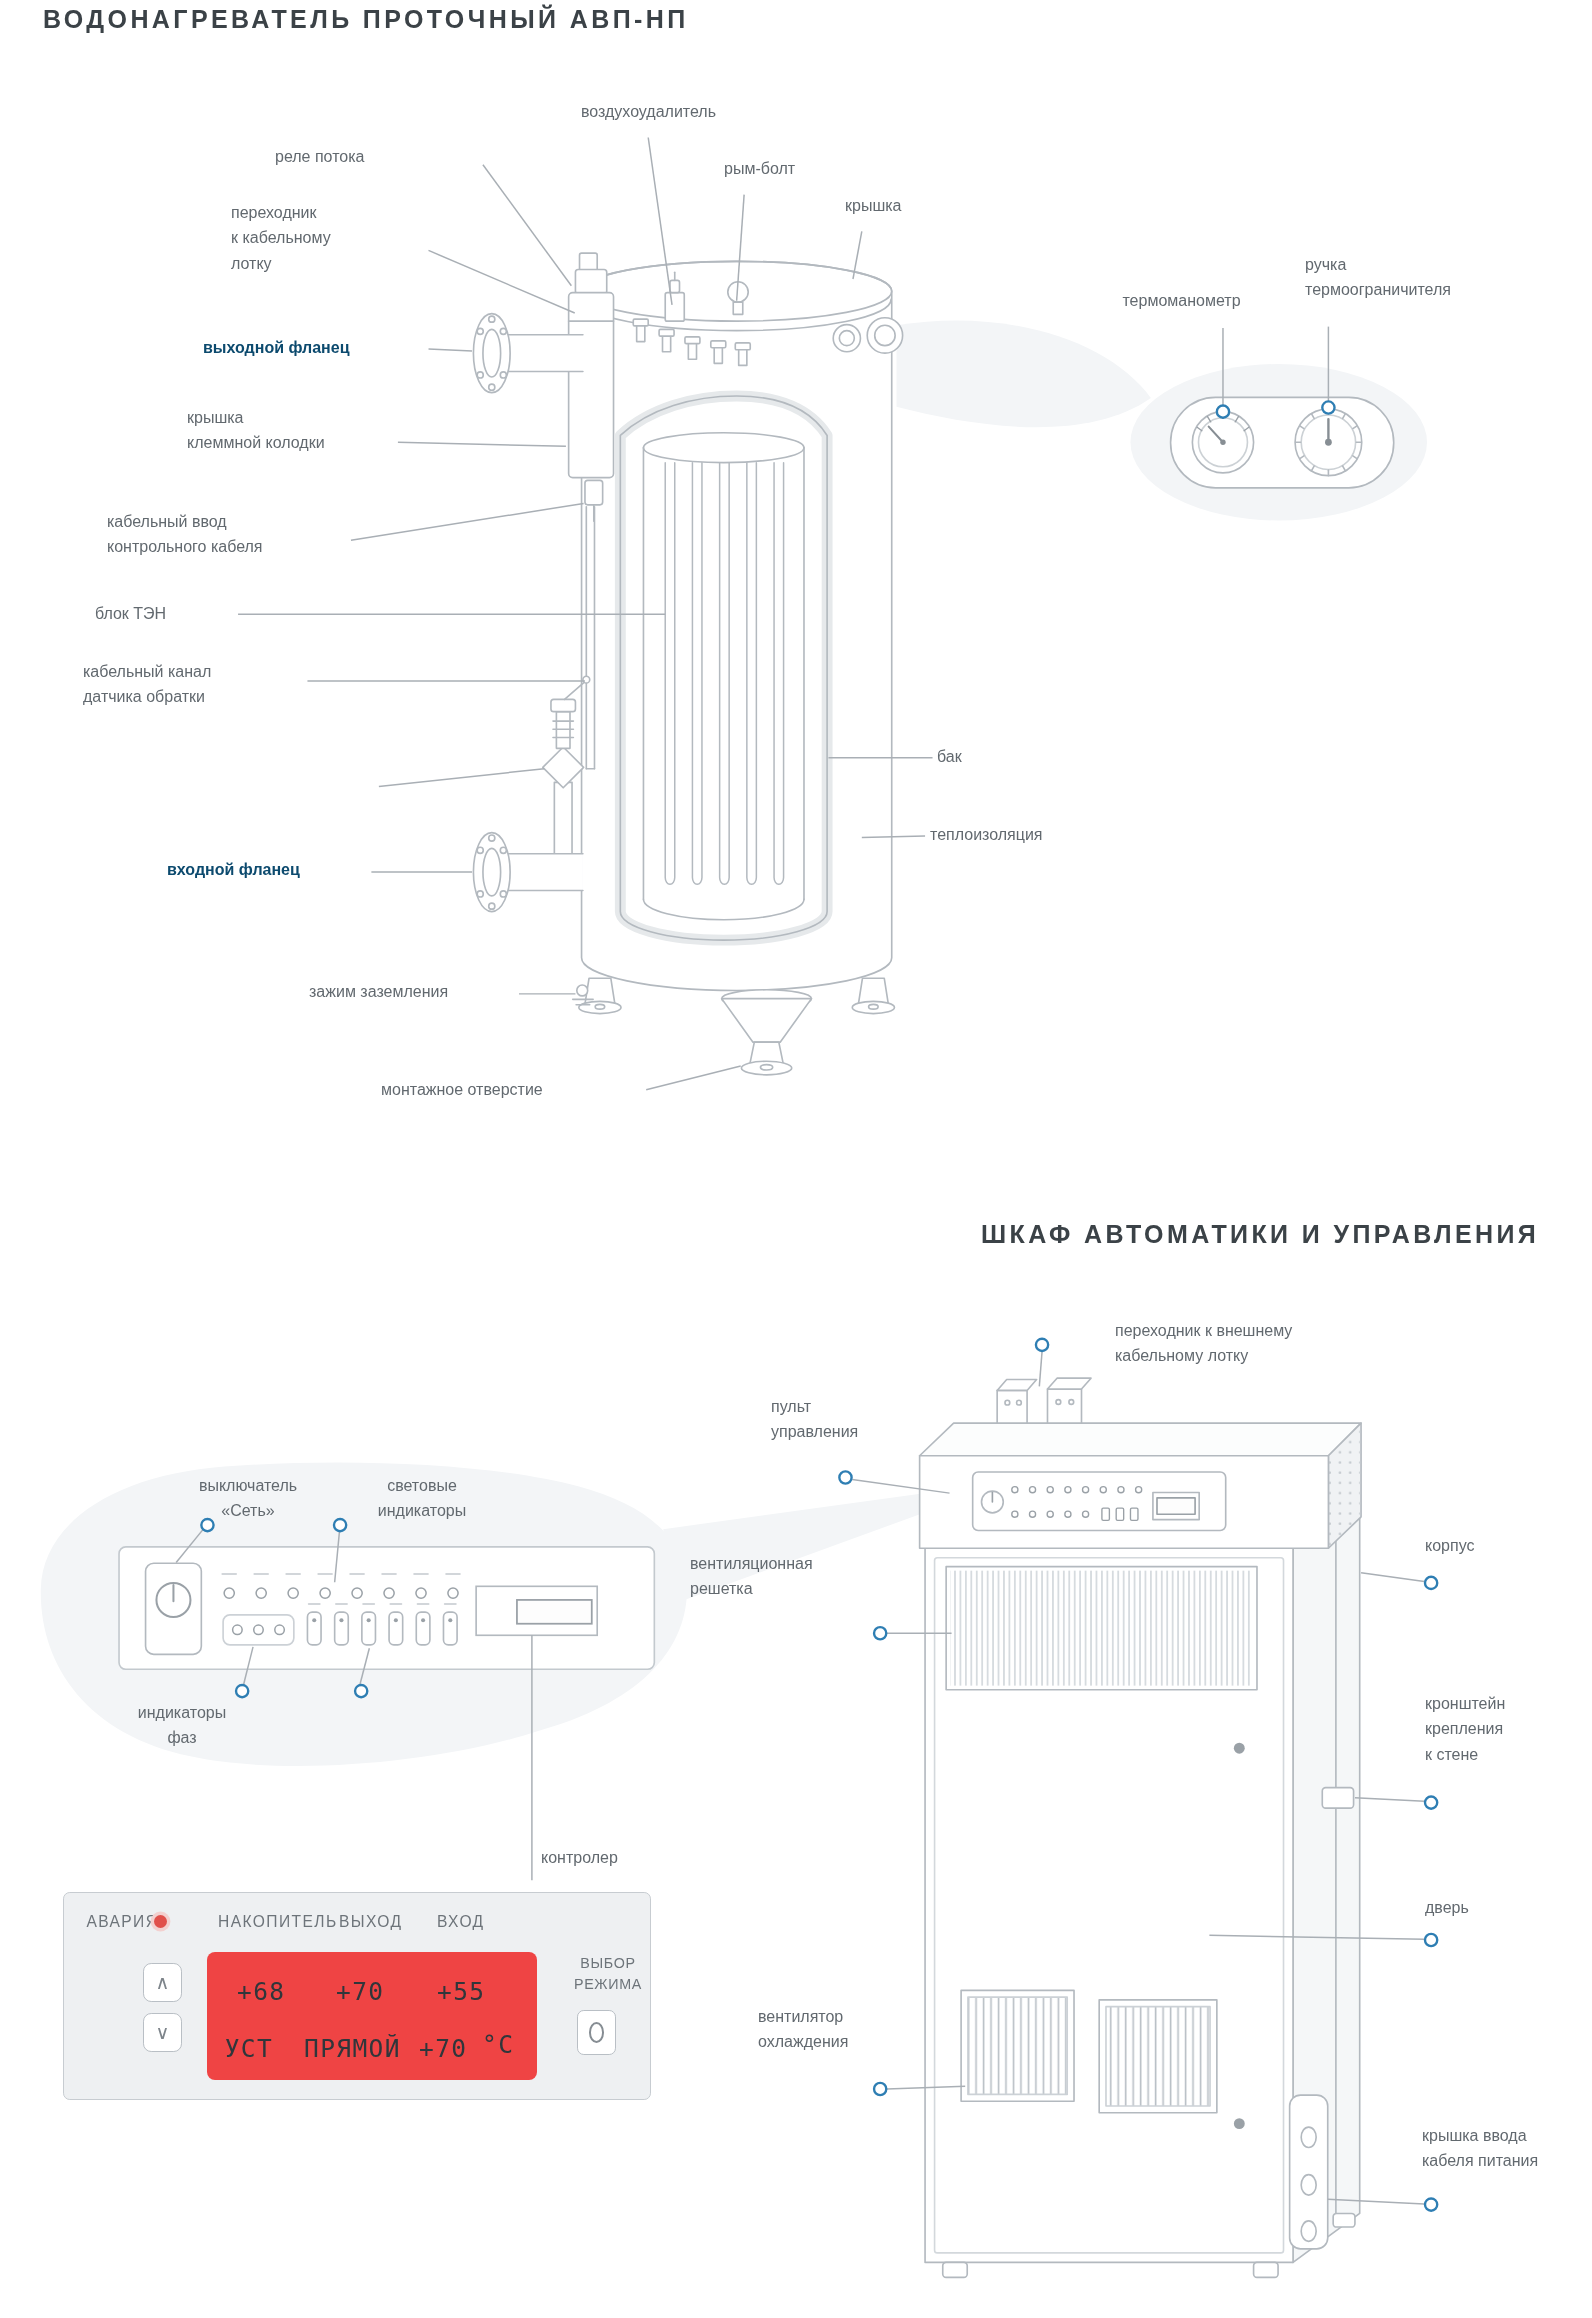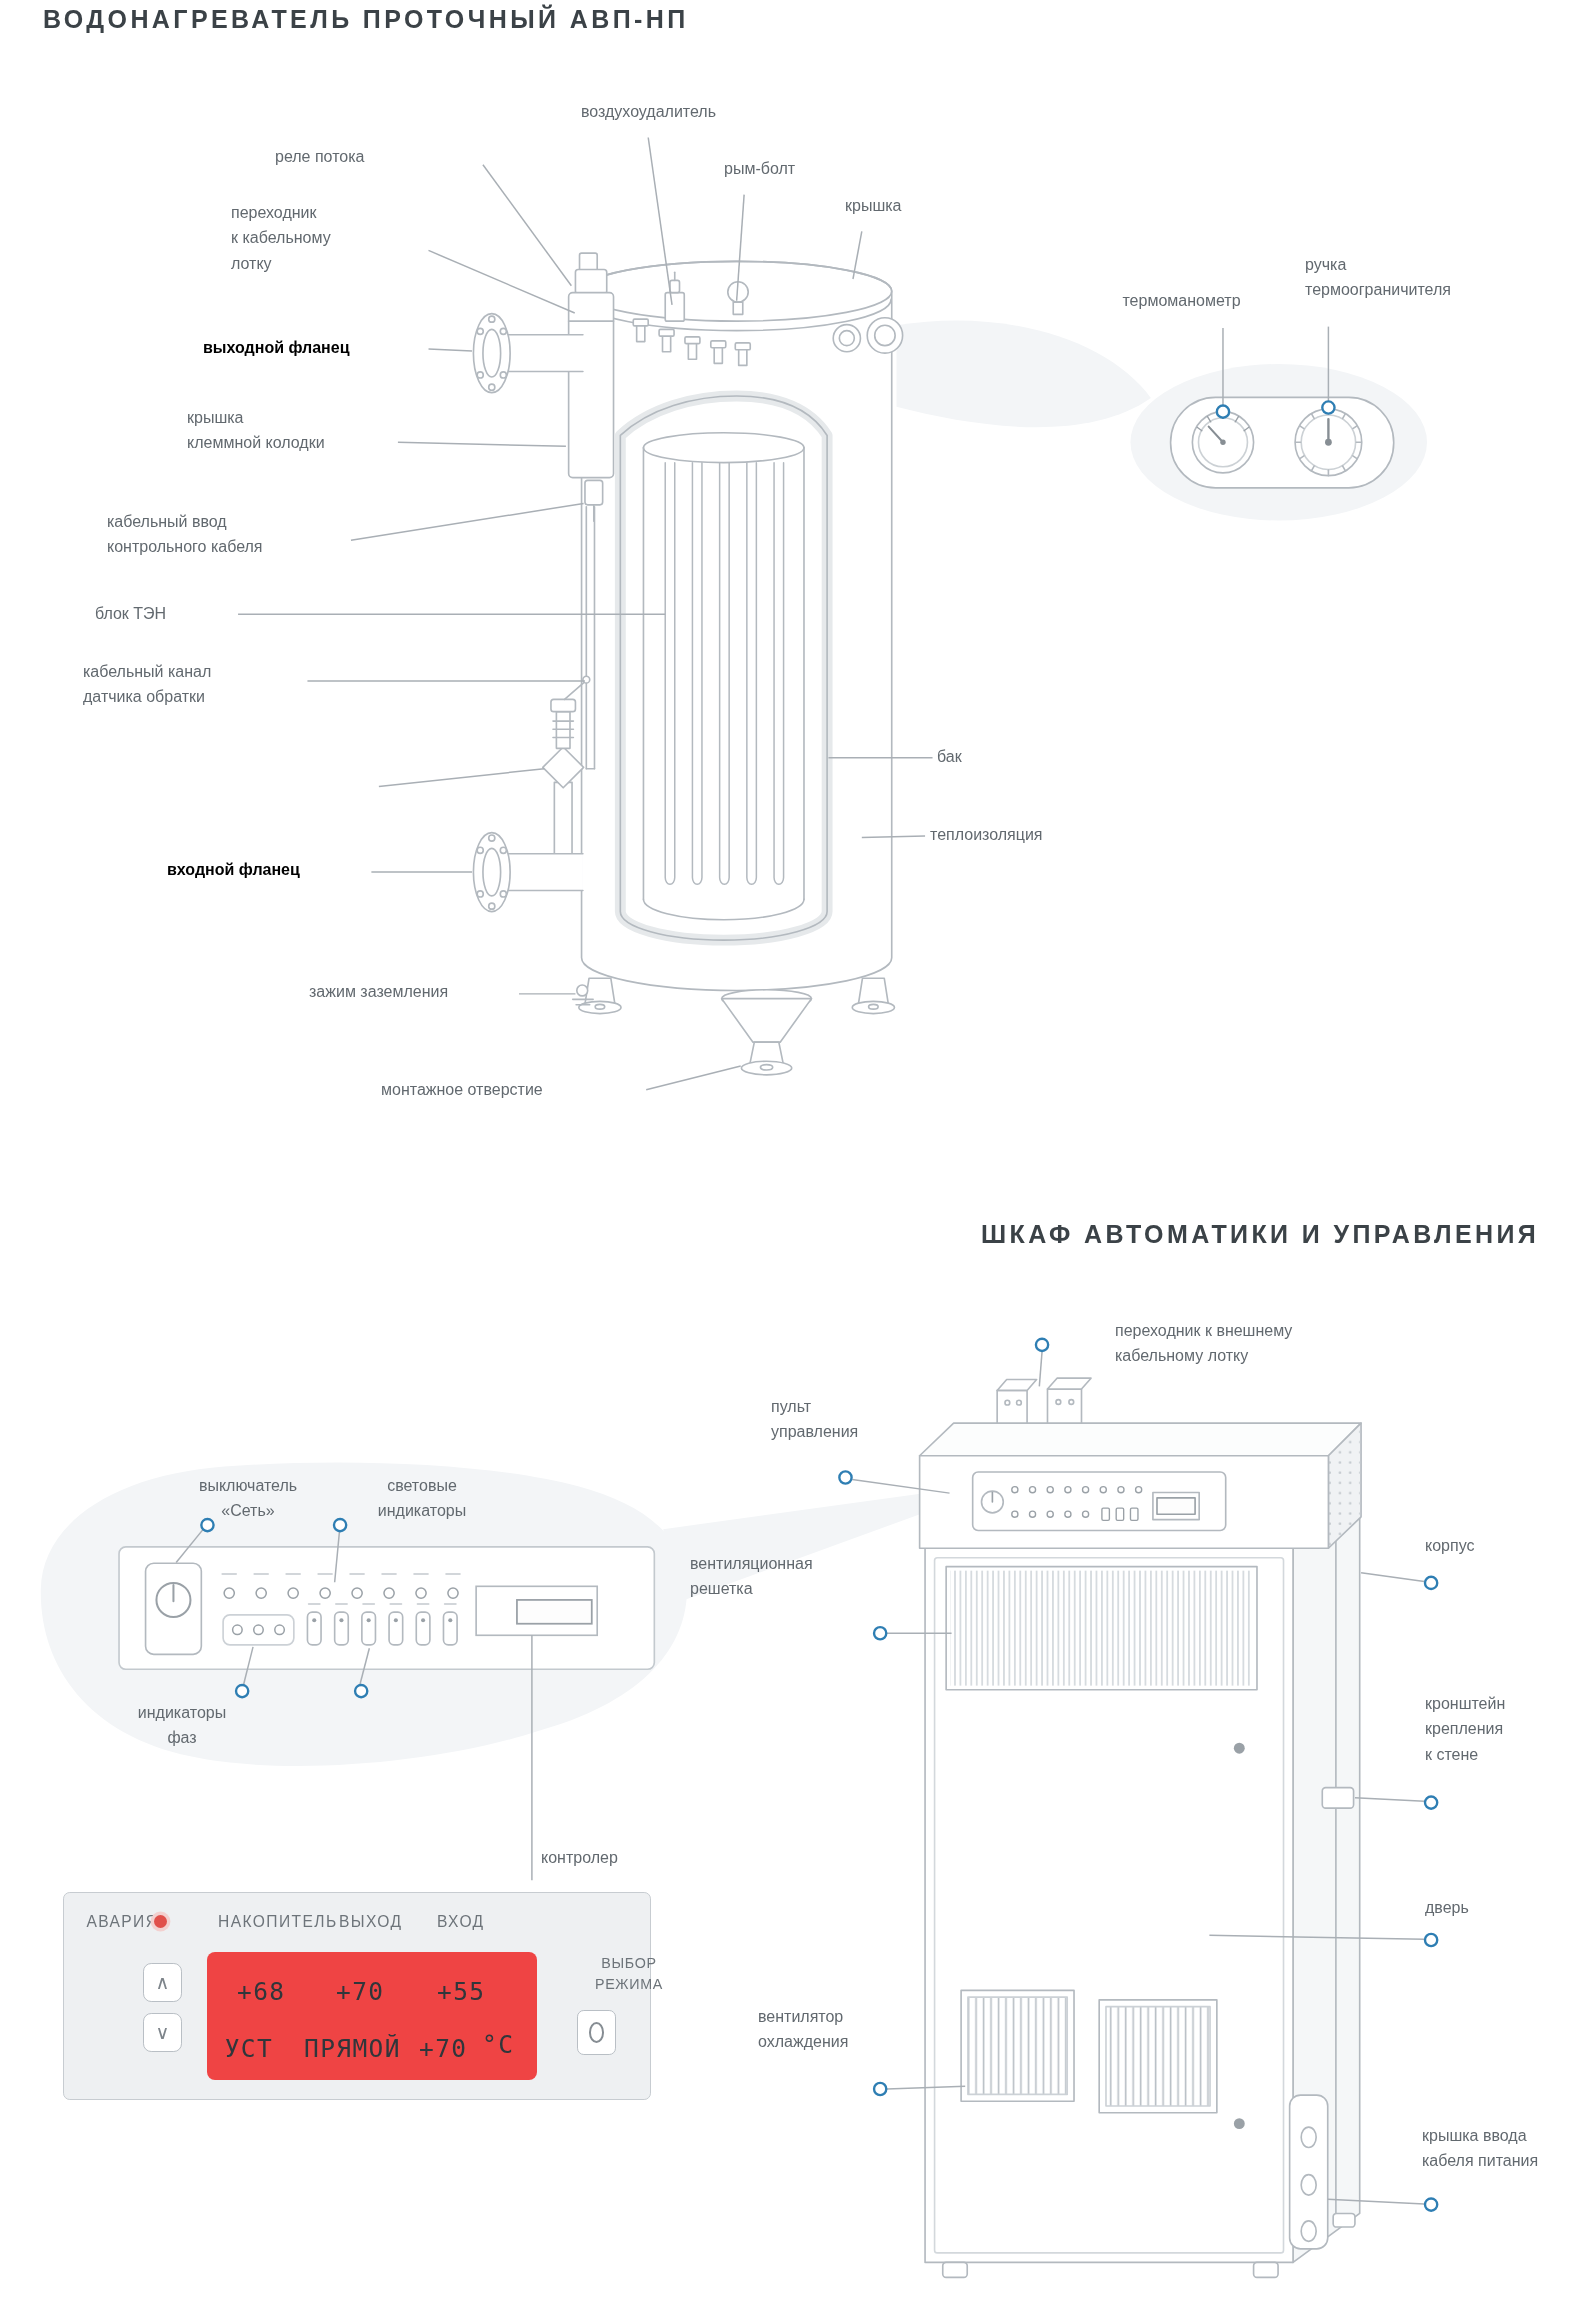--- a/index.html
+++ b/index.html
@@ -5,21 +5,21 @@
   * { margin:0; padding:0; box-sizing:border-box; }
   html,body { background:#ffffff; }
   .page { position:relative; width:1593px; height:2319px; background:#ffffff;
           font-family:"Liberation Sans", sans-serif; overflow:hidden; }
   .art { position:absolute; left:0; top:0; }
   .title { position:absolute; font-size:25px; font-weight:bold; letter-spacing:3.4px;
            color:#3b4247; white-space:nowrap; }
   .lbl { position:absolute; font-size:16px; line-height:1.58; color:#62696f; white-space:pre-line; }
   .lbl.r { text-align:left; }
   .lbl.c { text-align:center; }
-  .lbl.b { font-weight:bold; color:#000000; }
+  .lbl.b { font-weight:bold; color:#0c4a6e; }
 
   .ctrl { position:absolute; left:63px; top:1892px; width:588px; height:208px;
           background:#eef0f2; border:1.6px solid #c7ccd1; border-radius:6.8px; }
   .ctrl span, .ctrl div { position:absolute; }
   .ctrl-small { font-size:15.6px; letter-spacing:1.4px; color:#6d747a; white-space:nowrap; }
   .led { width:13px; height:13px; border-radius:50%; background:#e0504b;
          box-shadow:0 0 0 3.4px #f3d0cf; }
   .btn { background:#ffffff; border:1.6px solid #b9bfc5; border-radius:8.2px;
          display:flex; align-items:center; justify-content:center; }
   .btn.ud { width:39px; height:39px; }
@@ -482,21 +482,21 @@
     <div class="lcd" style="left:143px; top:59px; width:330px; height:128px">
       <span class="lcd-t" style="left:30px; top:24.5px">+68</span>
       <span class="lcd-t" style="left:129px; top:24.5px">+70</span>
       <span class="lcd-t" style="left:230px; top:24.5px">+55</span>
       <span class="lcd-t" style="left:17.7px; top:82px">УСТ</span>
       <span class="lcd-t" style="left:97px; top:82px">ПРЯМОЙ</span>
       <span class="lcd-t" style="left:212px; top:82px">+70</span>
       <span class="lcd-t" style="left:275px; top:78px">°С</span>
     </div>
 
-    <div class="mode-lbl" style="left:520px; top:60px; width:90px">ВЫБОР
+    <div class="mode-lbl" style="left:499px; top:60px; width:90px">ВЫБОР
 РЕЖИМА</div>
     <div class="btn mode" style="left:513px; top:117px">
       <span class="mode-oval"></span>
     </div>
   </div>
 
 </div>
 
 
 </body></html>

